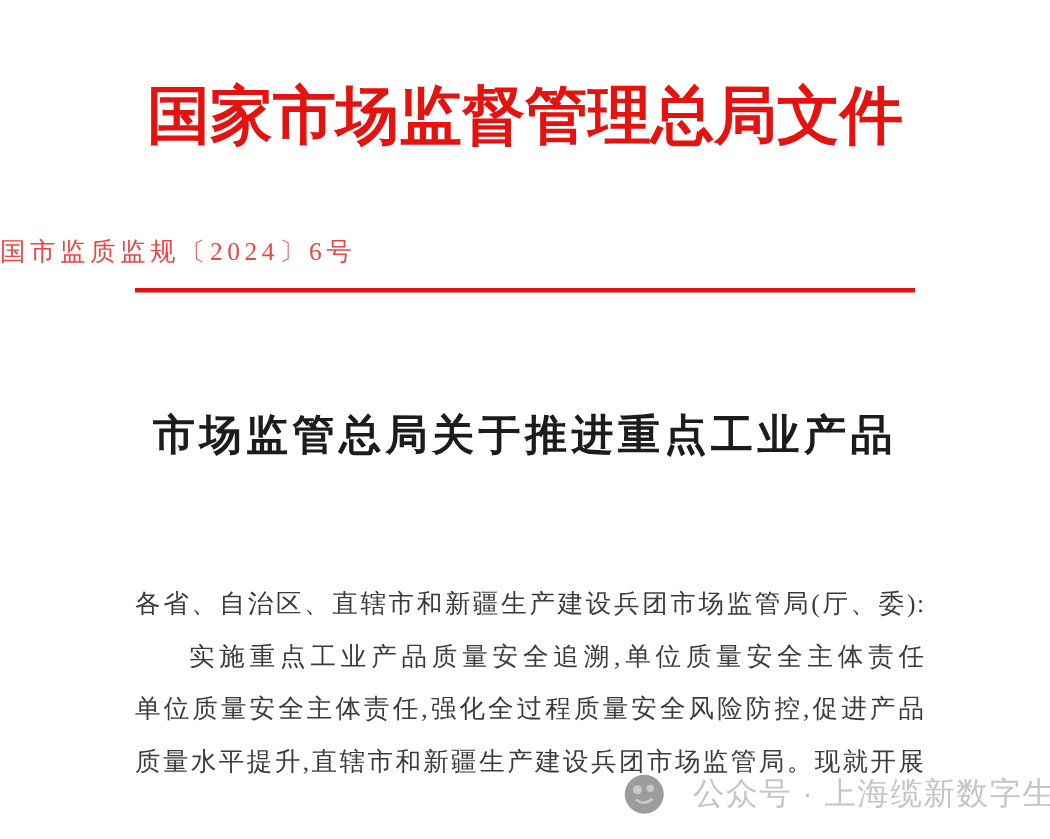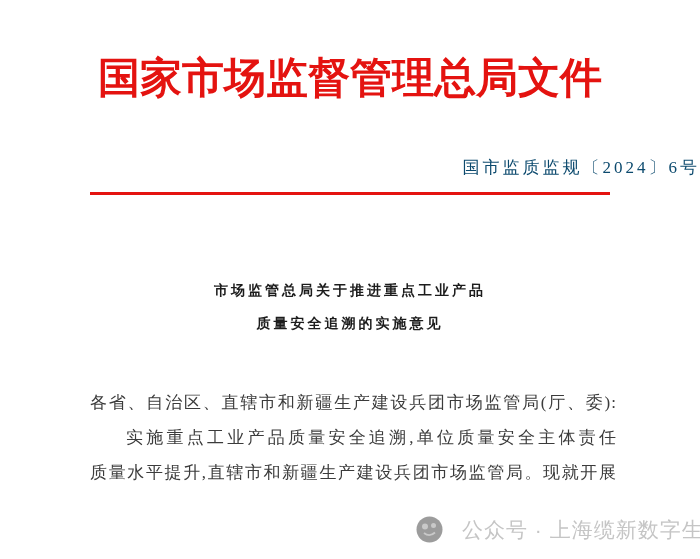--- a/index.html
+++ b/index.html
@@ -21,35 +21,35 @@
     position:absolute;top:46px;left:0;right:0;
     text-align:center;
     font-size:42px;line-height:64px;
     font-weight:700;
     color:var(--red);
     letter-spacing:0px;
     white-space:nowrap;
   }
   .doc-number{
     position:absolute;top:156px;left:0;right:0;
-    text-align:right;
+    text-align:left;
     font-size:17px;line-height:24px;
-    color:#0c4a6e;
+    color:#ef4444;
     letter-spacing:3px;
   }
   .red-divider{
     position:absolute;top:192px;left:90px;
     width:520px;height:3px;
     background:var(--red);
   }
   .doc-title{
     position:absolute;top:274px;left:0;right:0;
     margin:0;
     text-align:center;
-    font-size:14px;line-height:33px;
+    font-size:28px;line-height:33px;
     font-weight:700;
     color:var(--title-text);
     letter-spacing:3px;
   }
   .doc-title .title-line{display:block;}
   .doc-body{
     position:absolute;top:385px;left:90px;
     width:527px;
     font-size:17px;line-height:35px;
     color:var(--body-text);
@@ -86,26 +86,26 @@
 <div class="page">
 
   <div class="agency-header">国家市场监督管理总局文件</div>
 
   <div class="doc-number">国市监质监规〔2024〕6号</div>
 
   <div class="red-divider"></div>
 
   <h1 class="doc-title">
     <span class="title-line">市场监管总局关于推进重点工业产品</span>
-    <span class="title-line">质量安全追溯的实施意见</span>
   </h1>
 
   <div class="doc-body">
     <div class="body-line">各省、自治区、直辖市和新疆生产建设兵团市场监管局(厅、委):</div>
     <div class="body-line indent">实施重点工业产品质量安全追溯,单位质量安全主体责任</div>
+    <div class="body-line">单位质量安全主体责任,强化全过程质量安全风险防控,促进产品</div>
     <div class="body-line">质量水平提升,直辖市和新疆生产建设兵团市场监管局。现就开展</div>
   </div>
 
   <div class="watermark">
     <span class="wm-icon">
       <svg width="27" height="27" viewBox="0 0 27 27" xmlns="http://www.w3.org/2000/svg">
         <circle cx="13.5" cy="13.5" r="13" fill="#9c9c9c"></circle>
         <circle cx="9" cy="10.5" r="3" fill="#c9c9c9"></circle>
         <circle cx="17.5" cy="9.5" r="2.5" fill="#c9c9c9"></circle>
         <path d="M8 17 q5.5 4.5 11 -0.5" stroke="#c9c9c9" stroke-width="1.8" fill="none"></path>

